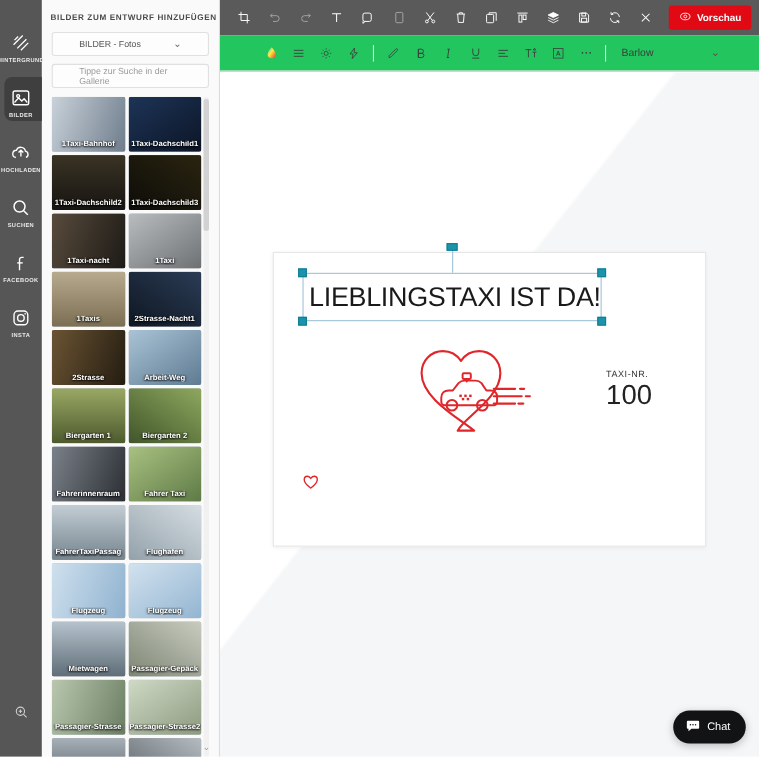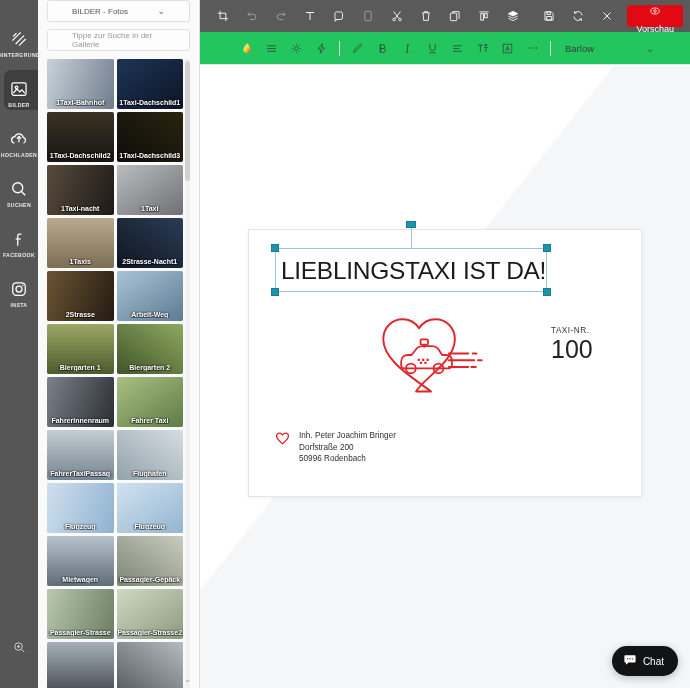--- a/index.html
+++ b/index.html
@@ -89,21 +89,21 @@
     height: 32px; background: #5a5a5a; display: flex; align-items: center;
     padding-left: 8px; gap: 0px;
   }
   .tb { width: 29px; height: 32px; display: flex; align-items: center; justify-content: center; cursor: pointer; }
   .tb svg { display: block; }
   .tb.dim { opacity: .45; }
   .tb-spacer { flex: 1; }
   #btn-vorschau {
     height: 22px; background: #e00914; color: #fff; border-radius: 3px;
     display: flex; align-items: center; gap: 5px; padding: 0 9px;
-    font-size: 9px; font-weight: normal; margin-right: 7px; margin-left: 6px; cursor: pointer; flex-direction: column;
+    font-size: 9px; font-weight: bold; margin-right: 7px; margin-left: 6px; cursor: pointer;
   }
 
   #toolbar-light {
     height: 33px; background: #22c55e; border-bottom: 1px solid #e4e4e4;
     display: flex; align-items: center; padding-left: 34px;
   }
   .ft { width: 25px; height: 33px; display: flex; align-items: center; justify-content: center;
         cursor: pointer; color: #3c3c3c; font-size: 11px; }
   .ft-sep { width: 1px; height: 15px; background: #e2e2e2; margin: 0 5px; }
   #font-name { font-size: 9.5px; color: #3c3c3c; margin-left: 9px; cursor: pointer; }
@@ -126,21 +126,21 @@
     font-family: "Liberation Sans", sans-serif;
   }
   #subline {
     position: absolute; left: 32px; top: 58px; font-size: 7.7px; letter-spacing: .15px;
     color: #2b2b2b; white-space: nowrap; font-weight: 500;
   }
   #subline u { text-decoration: underline; }
 
   #logo { position: absolute; left: 122px; top: 78px; width: 120px; height: 88px; }
   #taxinr {
-    position: absolute; left: 302px; top: 96px; text-align: left;
+    position: absolute; left: 302px; top: 106px; text-align: left;
   }
   #taxinr .lbl { font-size: 8.2px; letter-spacing: .5px; color: #333; font-weight: 500; }
   #taxinr .num { font-size: 25px; color: #222; line-height: 1.05; margin-top: 1px; font-weight: 400; }
 
   #contact { position: absolute; left: 26px; top: 200px; display: flex; gap: 9px; }
   #contact .col { font-size: 8.2px; line-height: 1.42; color: #2f2f2f; white-space: nowrap; }
   #contact .col.right { margin-left: 44px; }
 
   
   #selection { position: absolute; left: 26px; top: 18px; width: 272px; height: 44px; z-index: 10; }
@@ -233,20 +233,21 @@
 
   <div id="rail-zoom">
     <svg viewBox="0 0 24 24" width="15" height="15" fill="none" stroke="#cfcfcf" stroke-width="1.6">
       <circle cx="10.5" cy="10.5" r="6"></circle>
         <path d="M15 15l4.5 4.5M8 10.5h5M10.5 8v5"></path>
     </svg>
   </div>
 </div>
 
 <div id="panel">
+  <div id="panel-title">BILDER ZUM ENTWURF HINZUFÜGEN</div>
 
   <div class="pfield">
     <span>BILDER - Fotos</span>
     <span class="caret">⌄</span>
   </div>
 
   <div class="pfield search">
     <span>Tippe zur Suche in der Gallerie</span>
   </div>
 
@@ -568,25 +569,20 @@
         <div class="lbl">TAXI-NR.</div>
         <div class="num">100</div>
       </div>
 
       <div id="contact">
         <span style="margin-top:1px">
           <svg viewBox="0 0 24 22" width="15" height="14" fill="none" stroke="#e0262b" stroke-width="2">
             <path d="M12 20C8.6 17.2 2.5 13.2 2.5 7.9 2.5 5 4.6 3 7.1 3c2 0 3.4 1.1 4.9 3 1.5-1.9 2.9-3 4.9-3 2.5 0 4.6 2 4.6 4.9 0 5.3-6.1 9.3-9.5 12.1z"></path>
           </svg>
         </span>
-        <div class="col left">
-          <div>Inh. Peter Joachim Bringer</div>
-          <div>Dorfstraße 200</div>
-          <div>50996 Rodenbach</div>
-        </div>
       </div>
 
       <div id="selection">
         <div id="selbox"></div>
         <div id="rot-line"></div>
         <div id="rot-handle"></div>
         <div class="handle h-tl"></div>
         <div class="handle h-tr"></div>
         <div class="handle h-bl"></div>
         <div class="handle h-br"></div>

